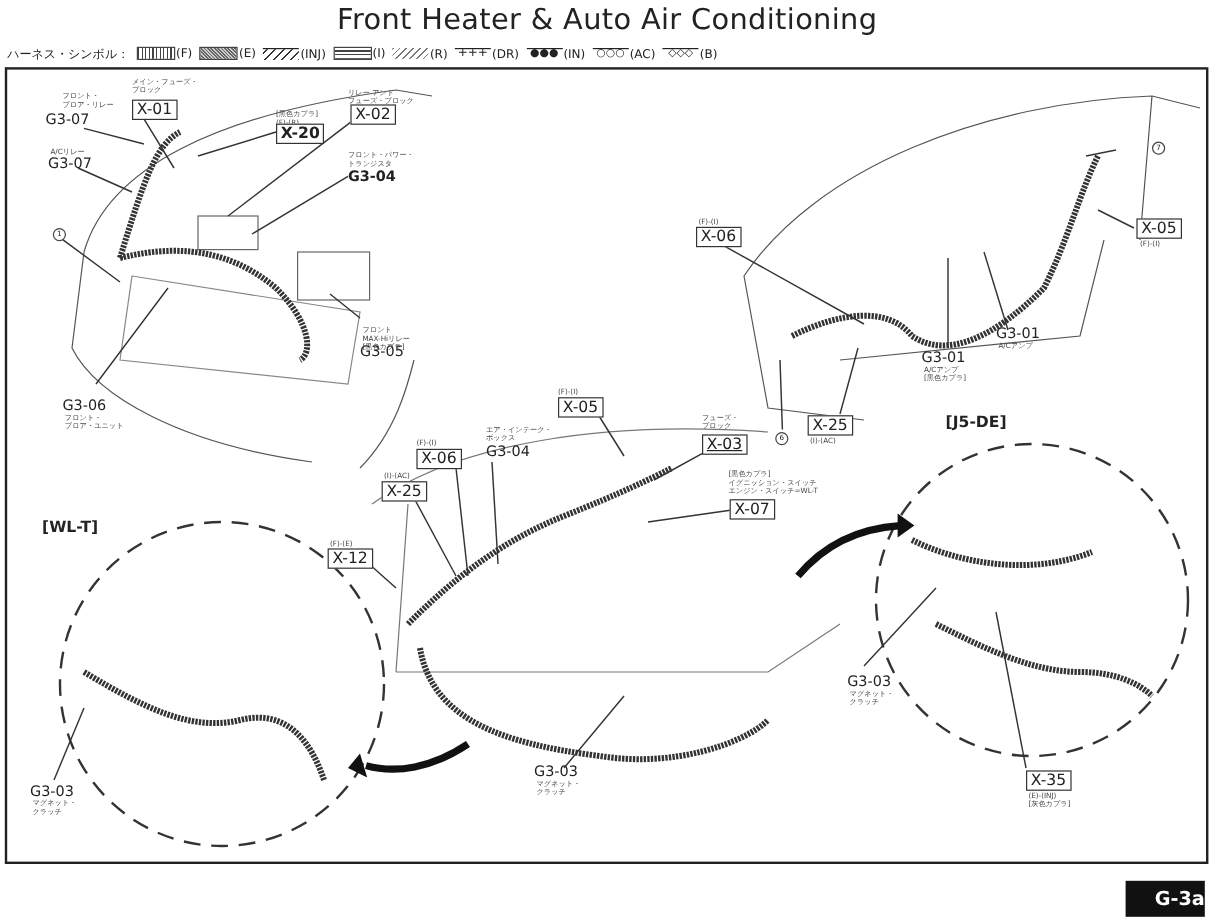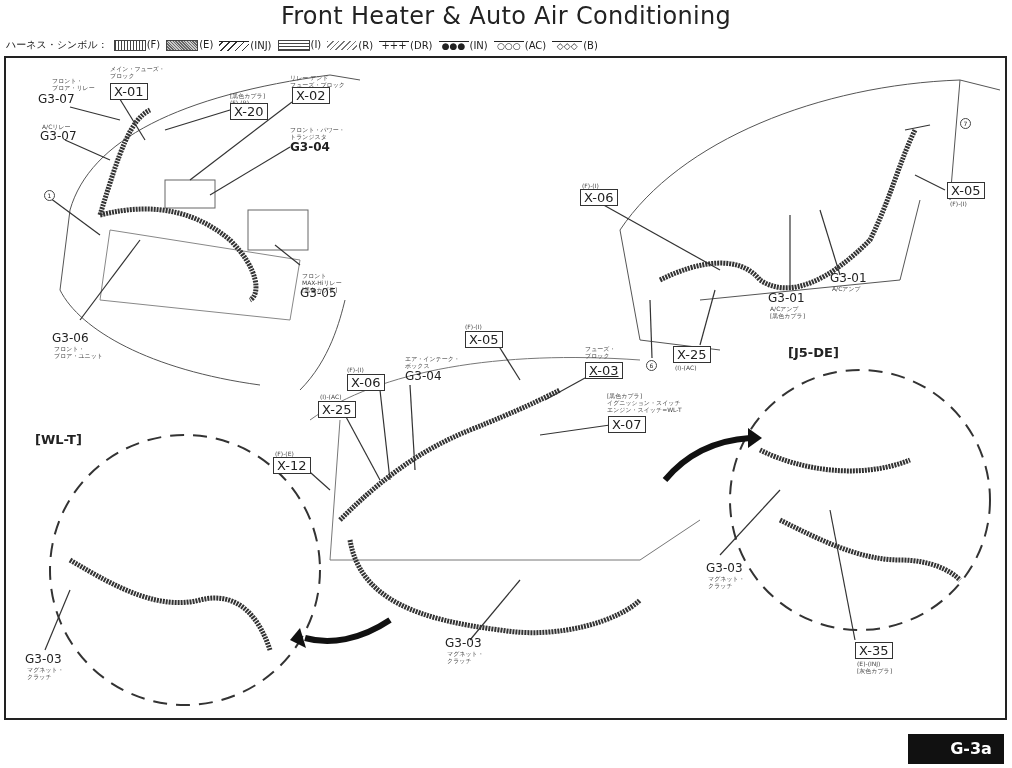--- a/index.html
+++ b/index.html
@@ -15,21 +15,21 @@
   .sw-DR { border-top:1px solid #222; text-align:center; font-size:10px; line-height:8px; }
   .sw-IN { border-top:1px solid #222; text-align:center; font-size:9px; line-height:8px; }
   .sw-AC { border-top:1px solid #222; text-align:center; font-size:9px; line-height:8px; }
   .sw-B { border-top:1px solid #222; text-align:center; font-size:9px; line-height:8px; }
   .frame { position:absolute; left:4px; top:56px; width:1003px; height:664px; border:2px solid #222; box-sizing:border-box; }
   svg.diagram { position:absolute; left:0; top:0; width:1012px; height:768px; }
   .lbl-box { position:absolute; border:1.5px solid #333; background:#fff; font-size:13px; padding:0 3px; line-height:15px; color:#222; }
   .code { position:absolute; font-size:12px; color:#222; line-height:13px; }
   .jp { position:absolute; font-size:6px; color:#444; line-height:7px; white-space:nowrap; }
   .variant { position:absolute; font-size:13px; color:#222;font-weight:bold; }
-  .page-tag { position:absolute; right:8px; top:734px; width:66px; height:30px; background:#111; color:#fff; font-size:16px; font-weight:bold; text-align:center; line-height:30px;padding-left:30px; }
+  .page-tag { position:absolute; right:8px; top:734px; width:66px; height:30px; background:#111; color:#fff; font-size:16px; font-weight:bold; text-align:right; line-height:30px; }
   .circ { position:absolute; width:9px; height:9px; border:1px solid #444; border-radius:50%; font-size:6px; line-height:9px; text-align:center; background:#fff; }
 </style>
 </head>
 <body>
 
 <div class="title">Front Heater &amp; Auto Air Conditioning</div>
 
 <div class="legend">
   <span>ハーネス・シンボル：</span>
   <span><span class="sw sw-F"></span><span>(F)</span></span>
@@ -100,21 +100,21 @@
     <path d="M390,620 C360,640 330,645 305,638" stroke="#111" stroke-width="6"></path>
     <polygon points="300,628 290,640 306,648" fill="#111" stroke="none"></polygon>
     <path d="M665,480 C690,450 720,440 750,438" stroke="#111" stroke-width="6"></path>
     <polygon points="748,428 762,438 748,448" fill="#111" stroke="none"></polygon>
   </g>
 </svg>
 
 <div class="jp" style="left:110px;top:65px;">メイン・フューズ・<br>ブロック</div>
 <div class="lbl-box" style="left:110px;top:83px;">X-01</div>
 <div class="jp" style="left:230px;top:92px;">[黒色カプラ]<br>(F)-(R)</div>
-<div class="lbl-box" style="left:230px;top:103px;">X-20</div>
+<div class="lbl-box" style="left:230px;top:103px;font-weight:bold;">X-20</div>
 <div class="jp" style="left:290px;top:74px;">リレー  アンド<br>フューズ・ブロック</div>
 <div class="lbl-box" style="left:292px;top:87px;">X-02</div>
 <div class="jp" style="left:52px;top:77px;">フロント・<br>ブロア・リレー</div>
 <div class="code" style="left:38px;top:93px;">G3-07</div>
 <div class="jp" style="left:42px;top:123px;">A/Cリレー</div>
 <div class="code" style="left:40px;top:130px;">G3-07</div>
 <div class="jp" style="left:290px;top:126px;">フロント・パワー・<br>トランジスタ</div>
 <div class="code" style="left:290px;top:141px;font-weight:bold;">G3-04</div>
 <div class="code" style="left:300px;top:260px;margin-top:27px;">G3-05</div>
 <div class="jp" style="left:302px;top:272px;">フロント<br>MAX-Hiリレー<br>[黒色カプラ]</div>

